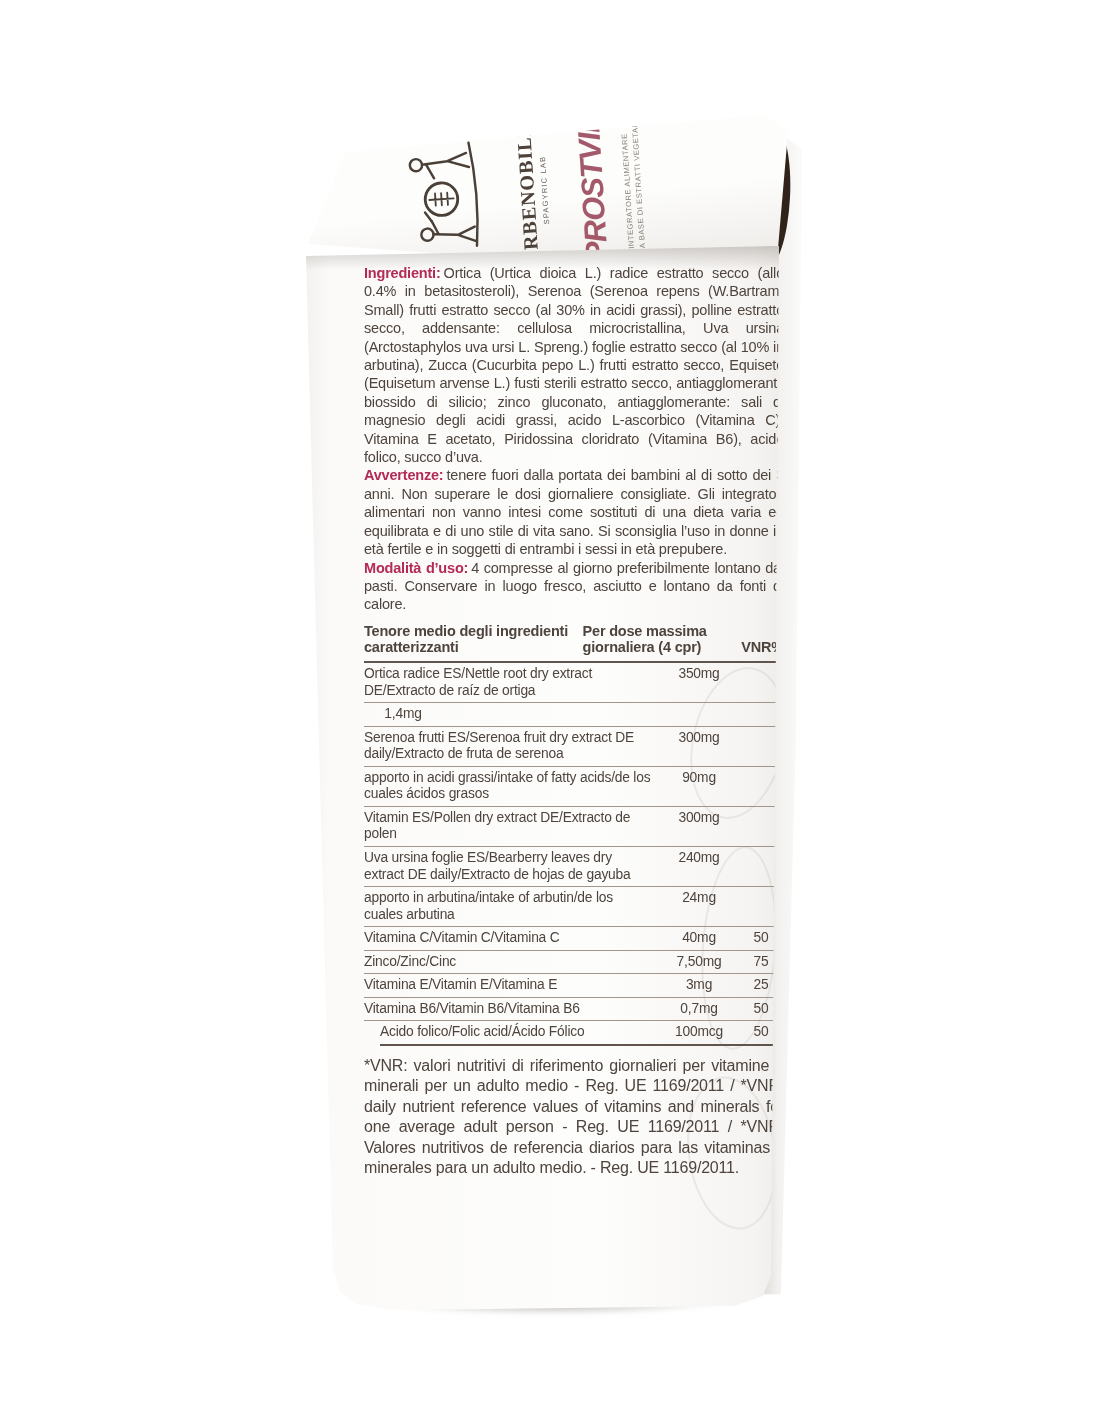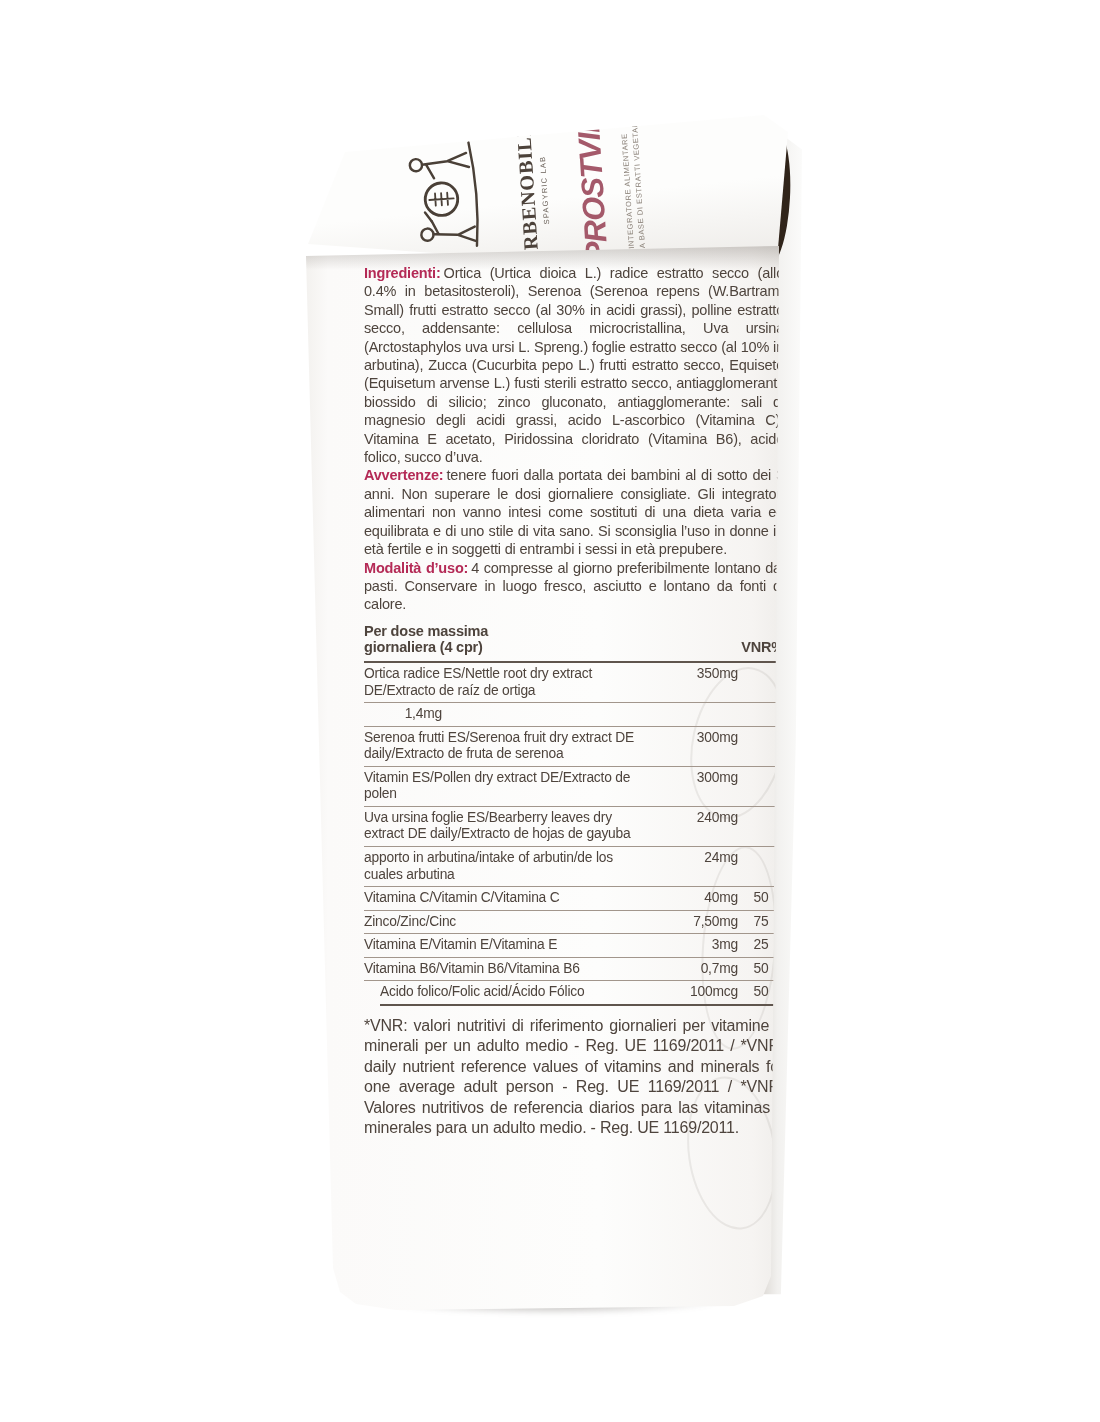--- a/index.html
+++ b/index.html
@@ -53,21 +53,21 @@
 
   
   .ntable{margin-top:9px;font-size:13.8px;line-height:1.2;text-align:left;letter-spacing:-.2px;}
   .thead{display:flex;align-items:flex-end;font-weight:bold;font-size:14.5px;line-height:1.15;
     padding-bottom:5px;border-bottom:2px solid #5f554d;}
   .thead .h-name{width:228px;padding-right:4px;}
   .thead .h-dose{width:140px;}
   .thead .h-vnr{flex:1;text-align:right;margin-left:27px;}
   .trow{display:flex;align-items:flex-start;padding:3px 0 3px;border-bottom:1px solid #a2968c;}
   .c-name{flex:1;padding-right:6px;}
-  .c-dose{width:78px;text-align:right;white-space:nowrap;}
+  .c-dose{width:78px;text-align:center;white-space:nowrap;}
   .c-vnr{width:46px;text-align:center;white-space:nowrap;}
   .ntable .trow:last-child{border-bottom:2px solid #5f554d;margin-left:16px;}
 
   .footnote{margin:10px 0 0;font-size:16px;line-height:1.28;letter-spacing:-.2px;text-align:justify;}
 </style>
 </head>
 <body>
 
 <div class="scene">
 
@@ -110,36 +110,42 @@
     <div class="content">
 
       <p class="para"><span class="lbl">Ingredienti:</span><span>Ortica (Urtica dioica L.) radice estratto secco (allo 0.4% in betasitosteroli), Serenoa (Serenoa repens (W.Bartram) Small) frutti estratto secco (al 30% in acidi grassi), polline estratto secco, addensante: cellulosa microcristallina, Uva ursina (Arctostaphylos uva ursi L. Spreng.) foglie estratto secco (al 10% in arbutina), Zucca (Cucurbita pepo L.) frutti estratto secco, Equiseto (Equisetum arvense L.) fusti sterili estratto secco, antiagglomeranti: biossido di silicio; zinco gluconato, antiagglomerante: sali di magnesio degli acidi grassi, acido L-ascorbico (Vitamina C), Vitamina E acetato, Piridossina cloridrato (Vitamina B6), acido folico, succo d’uva.</span></p>
 
       <p class="para"><span class="lbl">Avvertenze:</span><span>tenere fuori dalla portata dei bambini al di sotto dei 3 anni. Non superare le dosi giornaliere consigliate. Gli integratori alimentari non vanno intesi come sostituti di una dieta varia ed equilibrata e di uno stile di vita sano. Si sconsiglia l’uso in donne in età fertile e in soggetti di entrambi i sessi in età prepubere.</span></p>
 
       <p class="para"><span class="lbl">Modalità d’uso:</span><span>4 compresse al giorno preferibilmente lontano dai pasti. Conservare in luogo fresco, asciutto e lontano da fonti di calore.</span></p>
 
       <div class="ntable">
         <div class="thead">
+          <div class="h-name">Tenore medio degli ingredienti caratterizzanti</div>
           <div class="h-dose">Per dose massima giornaliera (4 cpr)</div>
           <div class="h-vnr">VNR%</div>
         </div>
 
         <div class="trow">
             <div class="c-name">Ortica radice ES/Nettle root dry extract DE/Extracto de raíz de ortiga</div>
             <div class="c-dose">350mg</div>
             <div class="c-vnr"></div>
           </div>
         <div class="trow">
             <div class="c-dose">1,4mg</div>
             <div class="c-vnr"></div>
           </div>
         <div class="trow">
             <div class="c-name">Serenoa frutti ES/Serenoa fruit dry extract DE daily/Extracto de fruta de serenoa</div>
             <div class="c-dose">300mg</div>
+            <div class="c-vnr"></div>
+          </div>
+        <div class="trow">
+            <div class="c-name">apporto in acidi grassi/intake of fatty acids/de los cuales ácidos grasos</div>
+            <div class="c-dose">90mg</div>
             <div class="c-vnr"></div>
           </div>
         <div class="trow">
             <div class="c-name">Vitamin ES/Pollen dry extract DE/Extracto de polen</div>
             <div class="c-dose">300mg</div>
             <div class="c-vnr"></div>
           </div>
         <div class="trow">
             <div class="c-name">Uva ursina foglie ES/Bearberry leaves dry extract DE daily/Extracto de hojas de gayuba</div>
             <div class="c-dose">240mg</div>

